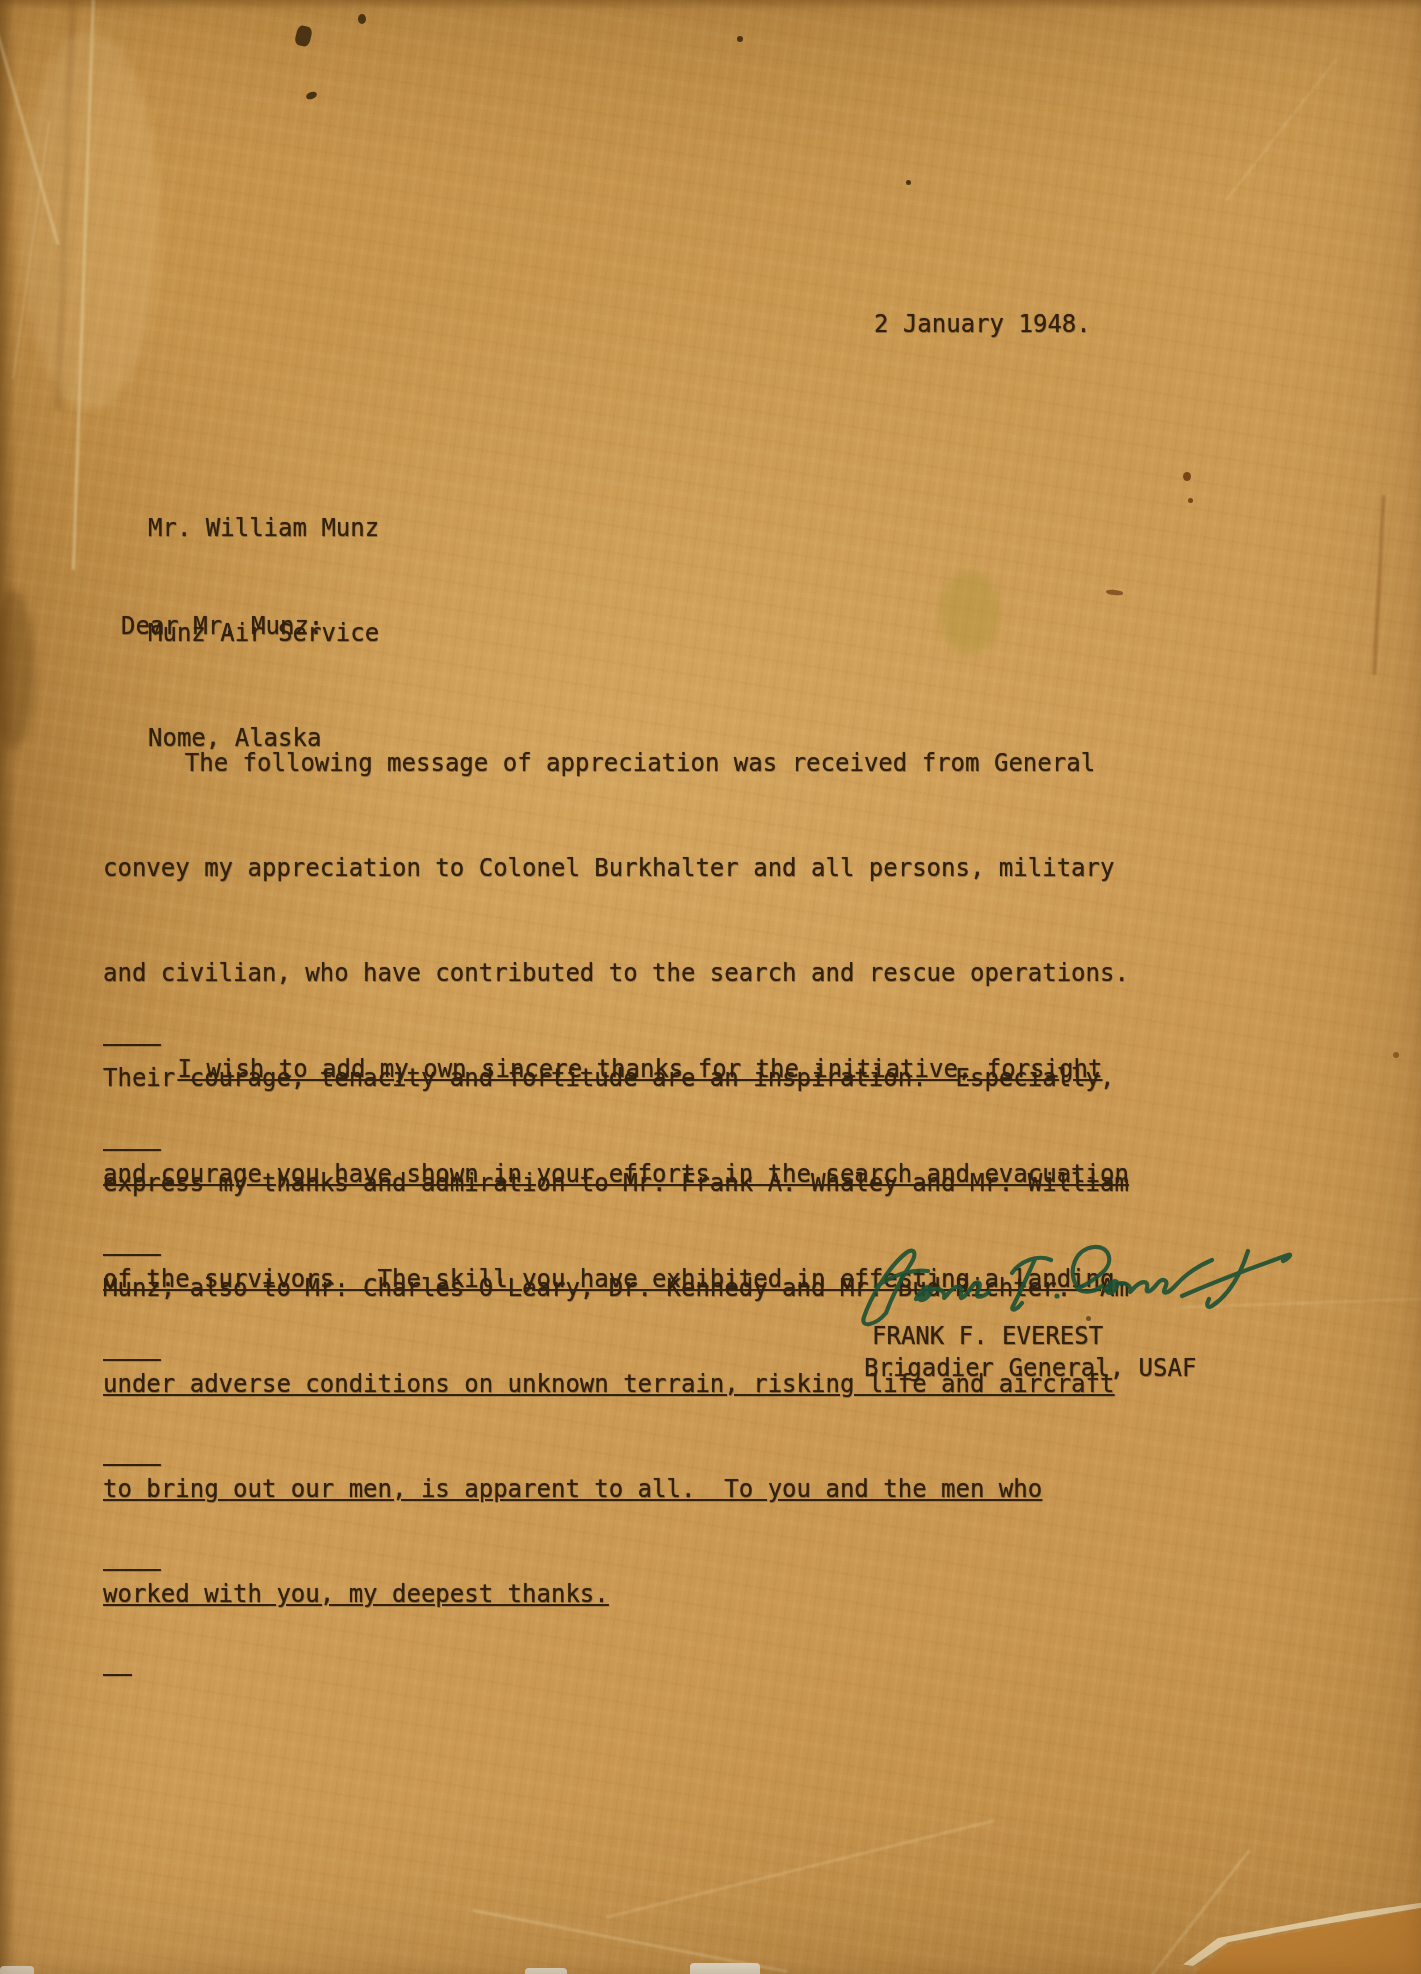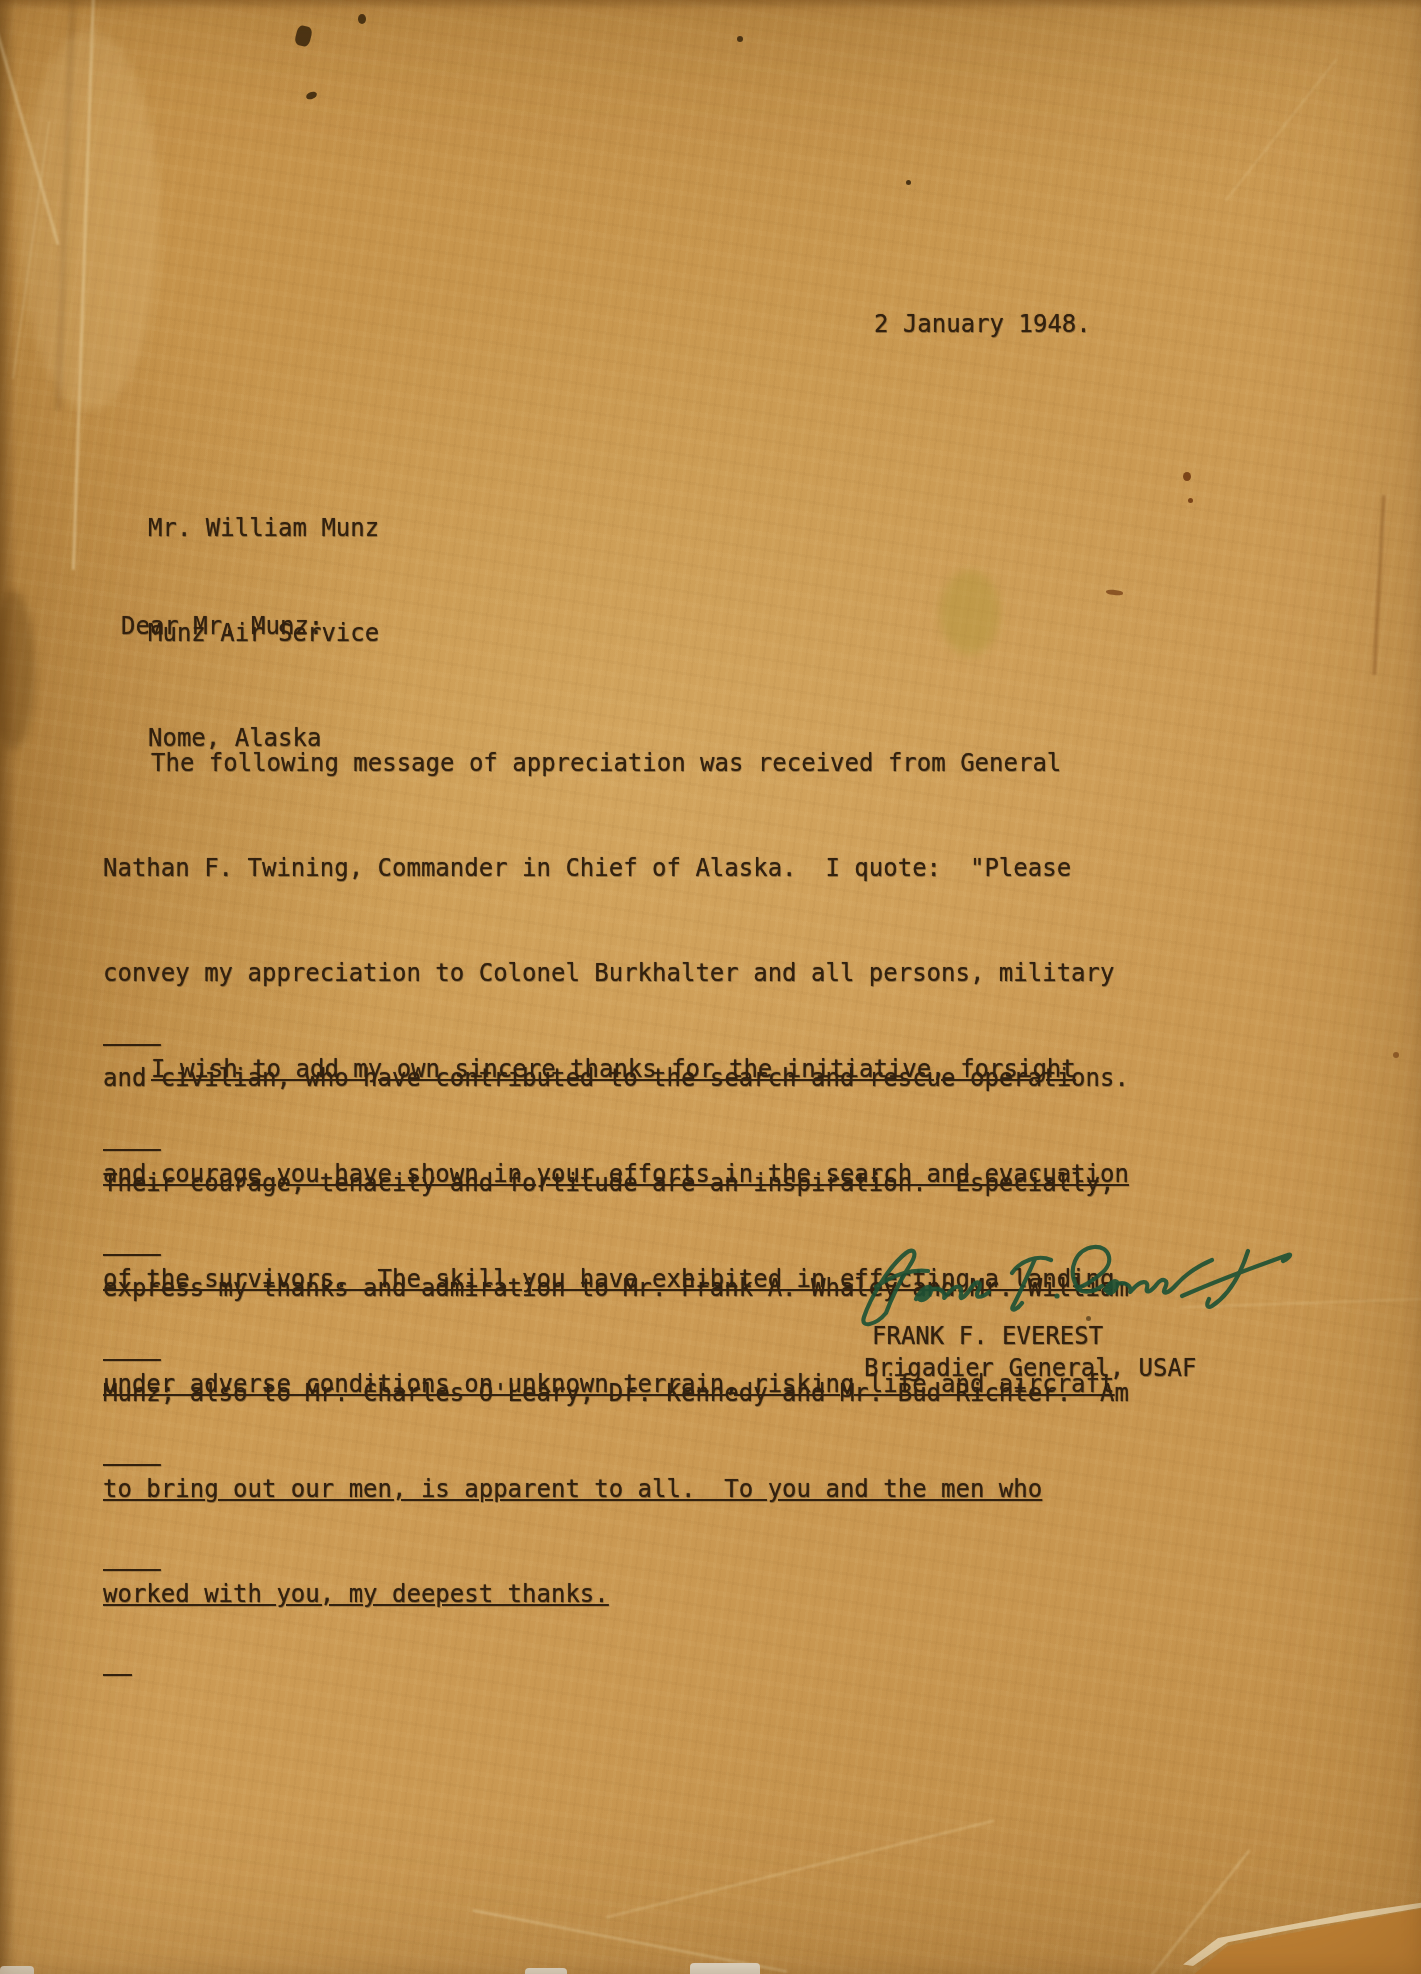--- a/index.html
+++ b/index.html
@@ -18,21 +18,21 @@
     box-shadow: inset 0 0 150px rgba(96,60,18,0.30), inset 0 0 20px rgba(96,60,18,0.22);
   }
   .grain1{position:absolute;inset:0;background:repeating-linear-gradient(98deg, rgba(255,235,180,0.045) 0 3px, rgba(0,0,0,0) 3px 7px, rgba(120,75,25,0.045) 7px 9px, rgba(0,0,0,0) 9px 14px);}
   .grain2{position:absolute;inset:0;background:repeating-linear-gradient(9deg, rgba(255,238,190,0.035) 0 5px, rgba(0,0,0,0) 5px 13px, rgba(110,70,22,0.04) 13px 16px, rgba(0,0,0,0) 16px 27px);}
   .type{
     position:absolute;font-family:"DejaVu Sans Mono","Liberation Mono",monospace;
     font-size:24px;line-height:35px;color:#32210f;white-space:pre;
     text-shadow:0 0 1px rgba(50,33,15,0.65), 0.6px 0.6px 0.6px rgba(50,33,15,0.35);
   }
   .para .line{white-space:pre;}
-  .para .line.indent{padding-left:48px;}
+  .para .line.indent{padding-left:48px;text-align:center;}
   .decor{position:absolute;pointer-events:none;}
   .crease{background:rgba(238,216,166,0.55);filter:blur(1px);}
   .crease-dark{background:rgba(115,75,28,0.25);filter:blur(2px);}
   .speck{border-radius:50%;background:#4a3314;}
   .rust{border-radius:50%;background:#7a4418;}
   .edge-left{left:0;top:0;width:16px;height:100%;background:linear-gradient(90deg, rgba(100,64,20,0.50), rgba(100,64,20,0));}
   .edge-top{left:0;top:0;width:100%;height:10px;background:linear-gradient(180deg, rgba(110,70,25,0.35), rgba(110,70,25,0));}
   .tear-patch{
     left:1185px;top:1900px;width:236px;height:74px;background:#c28336;
     clip-path:polygon(100% 100%, 4% 100%, 18% 62%, 45% 45%, 72% 28%, 100% 12%);
@@ -92,21 +92,20 @@
   <div class="type" style="left:123px;top:441px;margin-left:25px;">
     <div class="line">Mr. William Munz</div>
     <div class="line">Munz Air Service</div>
     <div class="line">Nome, Alaska</div>
   </div>
 
   <div class="type" style="left:121px;top:609px;">Dear Mr. Munz:</div>
 
   <div class="type para" style="left:103px;top:676px;">
     <div class="line indent">The following message of appreciation was received from General</div>
-    <div class="line">Nathan F. Twining, Commander in Chief of Alaska.  I quote:  "Please</div>
     <div class="line">convey my appreciation to Colonel Burkhalter and all persons, military</div>
     <div class="line">and civilian, who have contributed to the search and rescue operations.</div>
     <div class="line">Their courage, tenacity and fortitude are an inspiration.  Especially,</div>
     <div class="line">express my thanks and admiration to Mr. Frank A. Whaley and Mr. William</div>
     <div class="line">Munz; also to Mr. Charles O'Leary, Dr. Kennedy and Mr. Bud Richter.  Am</div>
   </div>
 
   <div class="type para" style="left:103px;top:982px;text-decoration:underline;">
     <div class="line indent">I wish to add my own sincere thanks for the initiative, forsight</div>
     <div class="line">and courage you have shown in your efforts in the search and evacuation</div>

